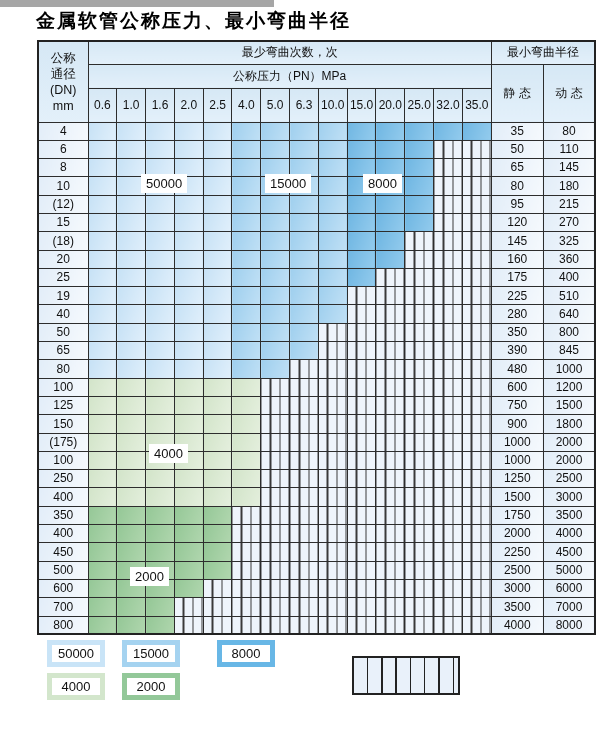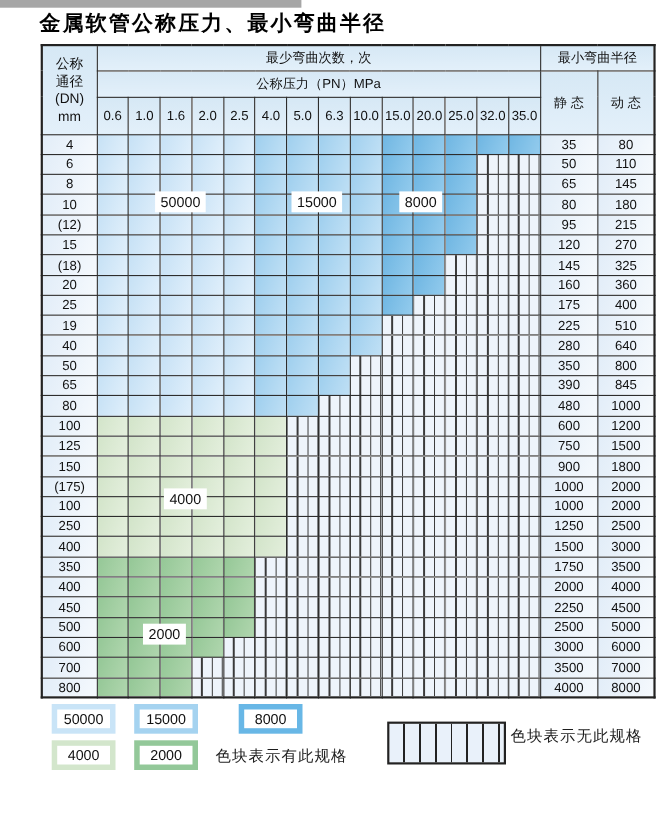--- a/index.html
+++ b/index.html
@@ -640,17 +640,15 @@
         <div class="swatch lg-2" style="background: rgb(104, 183, 230);">
           <div class="inner">8000</div>
         </div>
         <div class="swatch lg-3" style="background: rgb(211, 230, 204);">
           <div class="inner">4000</div>
         </div>
         <div class="swatch lg-4" style="background: rgb(147, 200, 153);">
           <div class="inner">2000</div>
         </div>
       </div>
-    <div class="legend-note note-has">色块表示有此规格</div>
     <div class="hatch-box"></div>
-    <div class="legend-note note-none">色块表示无此规格</div>
   </div>
 </div>
 
 </body></html>

